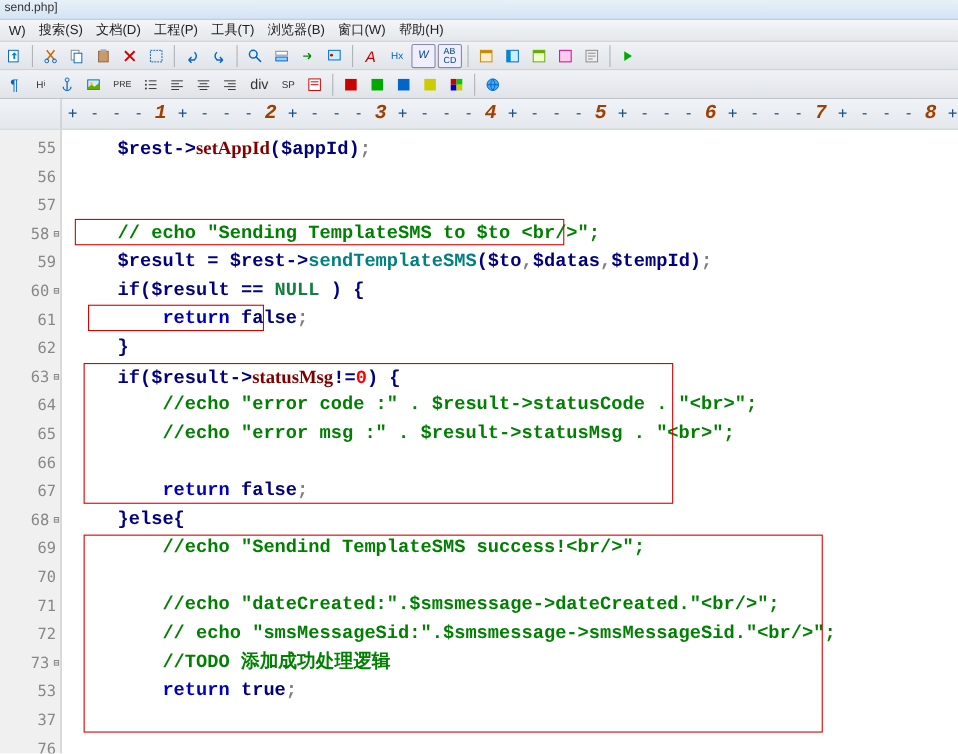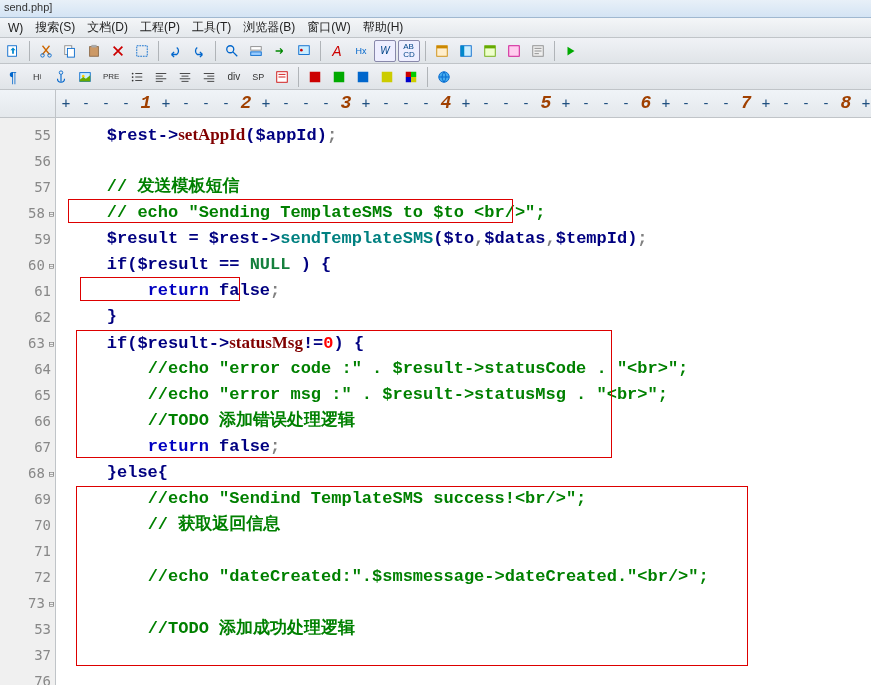--- a/index.html
+++ b/index.html
@@ -345,21 +345,21 @@
   <div class="tbtn">
       <svg viewBox="0 0 16 16">
         <path d="M2 4h12M4 7h8M2 10h12M4 13h8" stroke="#333"></path>
       </svg>
     </div>
   <div class="tbtn">
       <svg viewBox="0 0 16 16">
         <path d="M2 4h12M6 7h8M2 10h12M6 13h8" stroke="#333"></path>
       </svg>
     </div>
-  <div class="tbtn-text" style="font-size:10px;color:#333">div</div>
+  <div class="tbtn-text" style="font-size:13px;color:#333">div</div>
   <div class="tbtn-text" style="font-size:9px;color:#333">SP</div>
   <div class="tbtn">
       <svg viewBox="0 0 16 16">
         <rect x="2" y="2" width="12" height="12" fill="#fff" stroke="#c00"></rect>
         <path d="M4 5h8M4 8h8" stroke="#c00"></path>
       </svg>
     </div>
   <div class="sep"></div>
   <div class="tbtn">
       <svg viewBox="0 0 16 16">
@@ -466,37 +466,37 @@
       <div class="gline">71</div>
       <div class="gline">72</div>
       <div class="gline">73<span class="fold">⊟</span></div>
       <div class="gline">53</div>
       <div class="gline">37</div>
       <div class="gline">76</div>
     </div>
   <div class="code" id="code">
       <div class="cline"><span>    </span><span class="c-var">$rest</span><span class="c-op">-&gt;</span><span class="c-func">setAppId</span><span class="c-pun">(</span><span class="c-var">$appId</span><span class="c-pun">)</span><span class="c-gray">;</span></div>
       <div class="cline"><span></span></div>
-      <div class="cline"><span>    </span><span class="c-com">// 发送模板短信</span></div>
+      <div class="cline"><span>    </span></div>
       <div class="cline"><span>    </span><span class="c-com">// echo "Sending TemplateSMS to $to &lt;br/&gt;";</span></div>
       <div class="cline"><span>    </span><span class="c-var">$result</span><span> </span><span class="c-op">=</span><span> </span><span class="c-var">$rest</span><span class="c-op">-&gt;</span><span class="c-func2">sendTemplateSMS</span><span class="c-pun">(</span><span class="c-var">$to</span><span class="c-gray">,</span><span class="c-var">$datas</span><span class="c-gray">,</span><span class="c-var">$tempId</span><span class="c-pun">)</span><span class="c-gray">;</span></div>
       <div class="cline"><span>    </span><span class="c-key">if</span><span class="c-pun">(</span><span class="c-var">$result</span><span> </span><span class="c-op">==</span><span> </span><span class="c-kpur">NULL</span><span> </span><span class="c-pun">)</span><span> </span><span class="c-pun">{</span></div>
       <div class="cline"><span>        </span><span class="c-kblue">return</span><span> </span><span class="c-key">false</span><span class="c-gray">;</span></div>
       <div class="cline"><span>    </span><span class="c-pun">}</span></div>
       <div class="cline"><span>    </span><span class="c-key">if</span><span class="c-pun">(</span><span class="c-var">$result</span><span class="c-op">-&gt;</span><span class="c-func">statusMsg</span><span class="c-op">!=</span><span class="c-num">0</span><span class="c-pun">)</span><span> </span><span class="c-pun">{</span></div>
       <div class="cline"><span>        </span><span class="c-com">//echo "error code :" . $result-&gt;statusCode . "&lt;br&gt;";</span></div>
       <div class="cline"><span>        </span><span class="c-com">//echo "error msg :" . $result-&gt;statusMsg . "&lt;br&gt;";</span></div>
-      <div class="cline"><span>        </span><span class="c-com">//TODO 添加错误处理逻辑</span></div>
+      <div class="cline"><span>        </span></div>
       <div class="cline"><span>        </span><span class="c-kblue">return</span><span> </span><span class="c-key">false</span><span class="c-gray">;</span></div>
       <div class="cline"><span>    </span><span class="c-pun">}</span><span class="c-key">else</span><span class="c-pun">{</span></div>
       <div class="cline"><span>        </span><span class="c-com">//echo "Sendind TemplateSMS success!&lt;br/&gt;";</span></div>
-      <div class="cline"><span>        </span><span class="c-com">// 获取返回信息</span></div>
       <div class="cline"><span>        </span></div>
       <div class="cline"><span>        </span><span class="c-com">//echo "dateCreated:".$smsmessage-&gt;dateCreated."&lt;br/&gt;";</span></div>
-      <div class="cline"><span>        </span></div>
+      <div class="cline"><span>        </span><span class="c-com">// echo "smsMessageSid:".$smsmessage-&gt;smsMessageSid."&lt;br/&gt;";</span></div>
       <div class="cline"><span>        </span><span class="c-com">//TODO 添加成功处理逻辑</span></div>
+      <div class="cline"><span>        </span><span class="c-kblue">return</span><span> </span><span class="c-key">true</span><span class="c-gray">;</span></div>
       <div class="cline"><span></span></div>
       <div class="redbox" style="top: 81px; left: 12px; width: 445px; height: 24px;"></div>
       <div class="redbox" style="top: 159px; left: 24px; width: 160px; height: 24px;"></div>
       <div class="redbox" style="top: 212px; left: 20px; width: 536px; height: 128px;"></div>
       <div class="redbox" style="top: 368px; left: 20px; width: 672px; height: 180px;"></div>
     </div>
 </div>
 
 </body></html>

